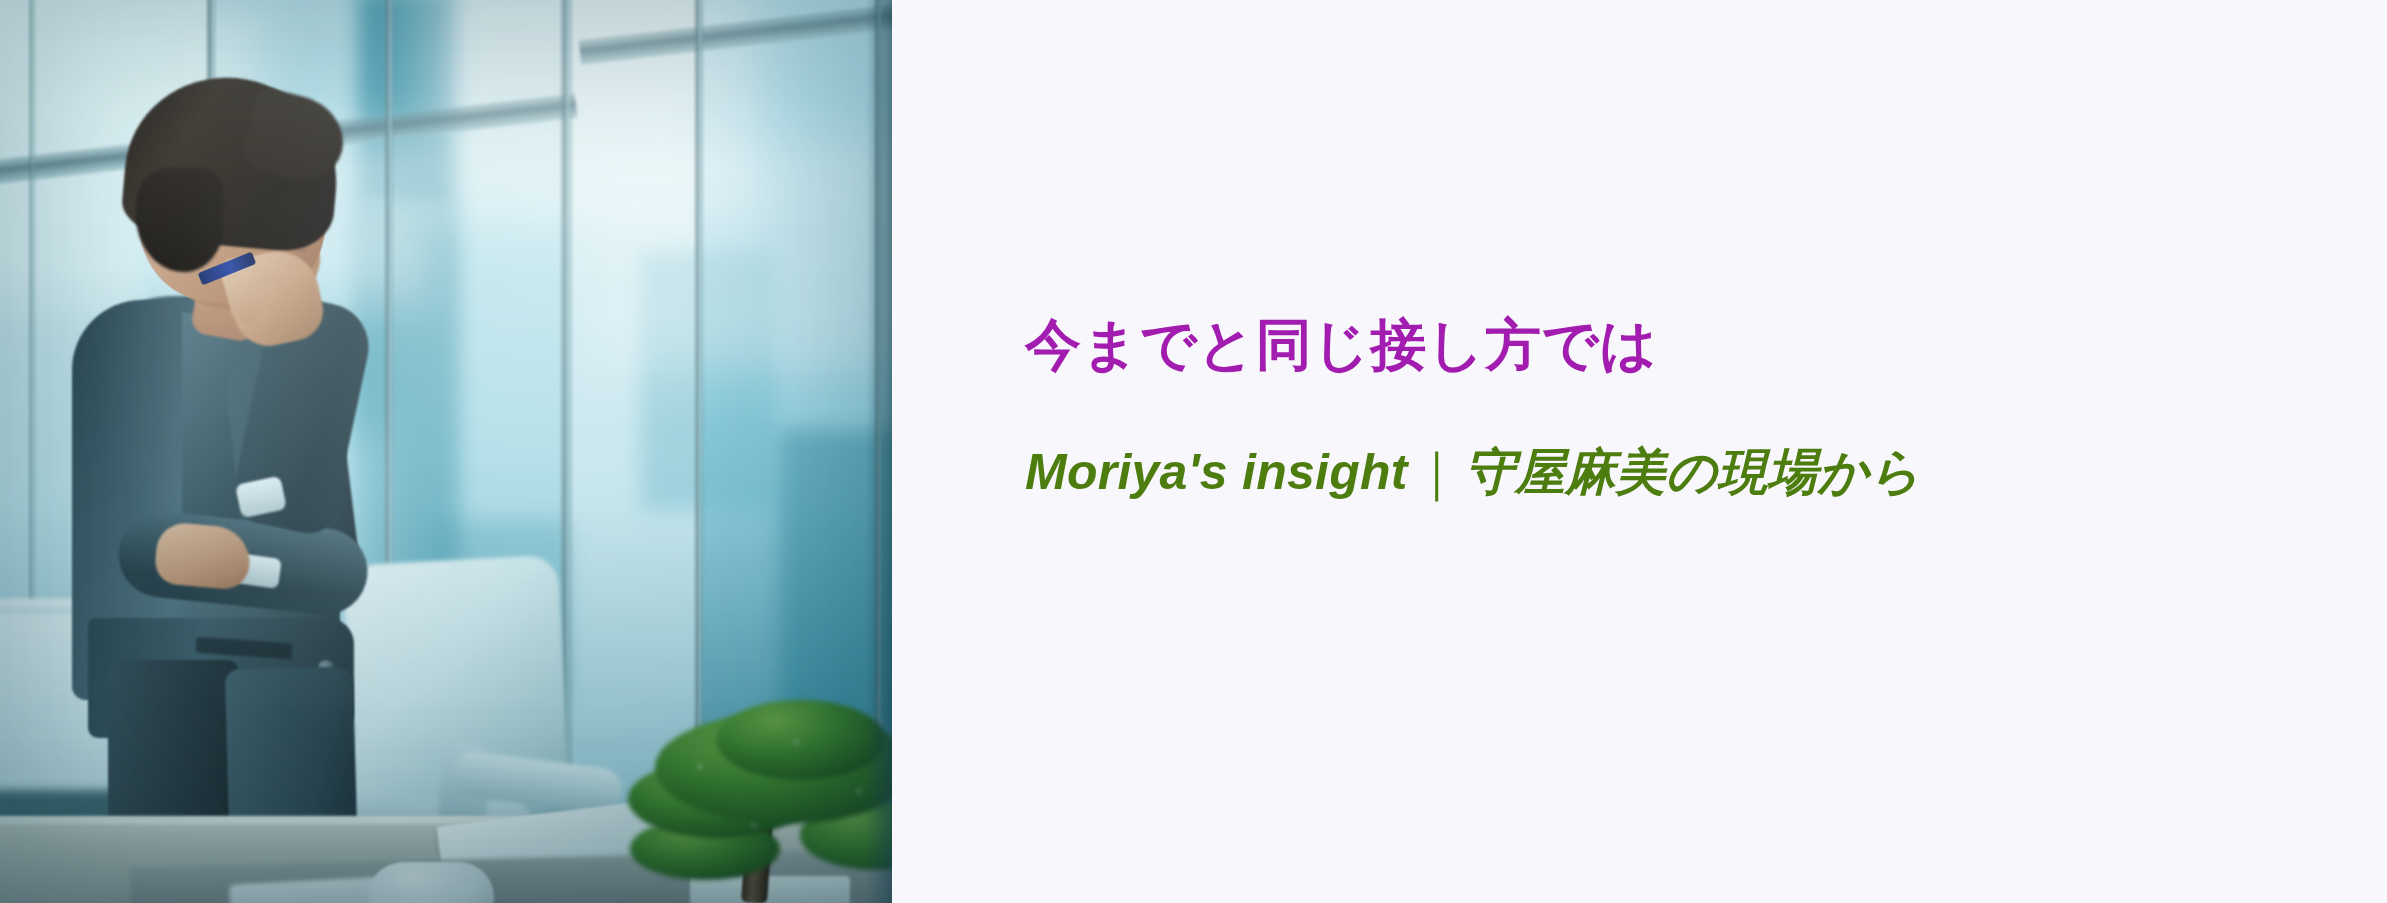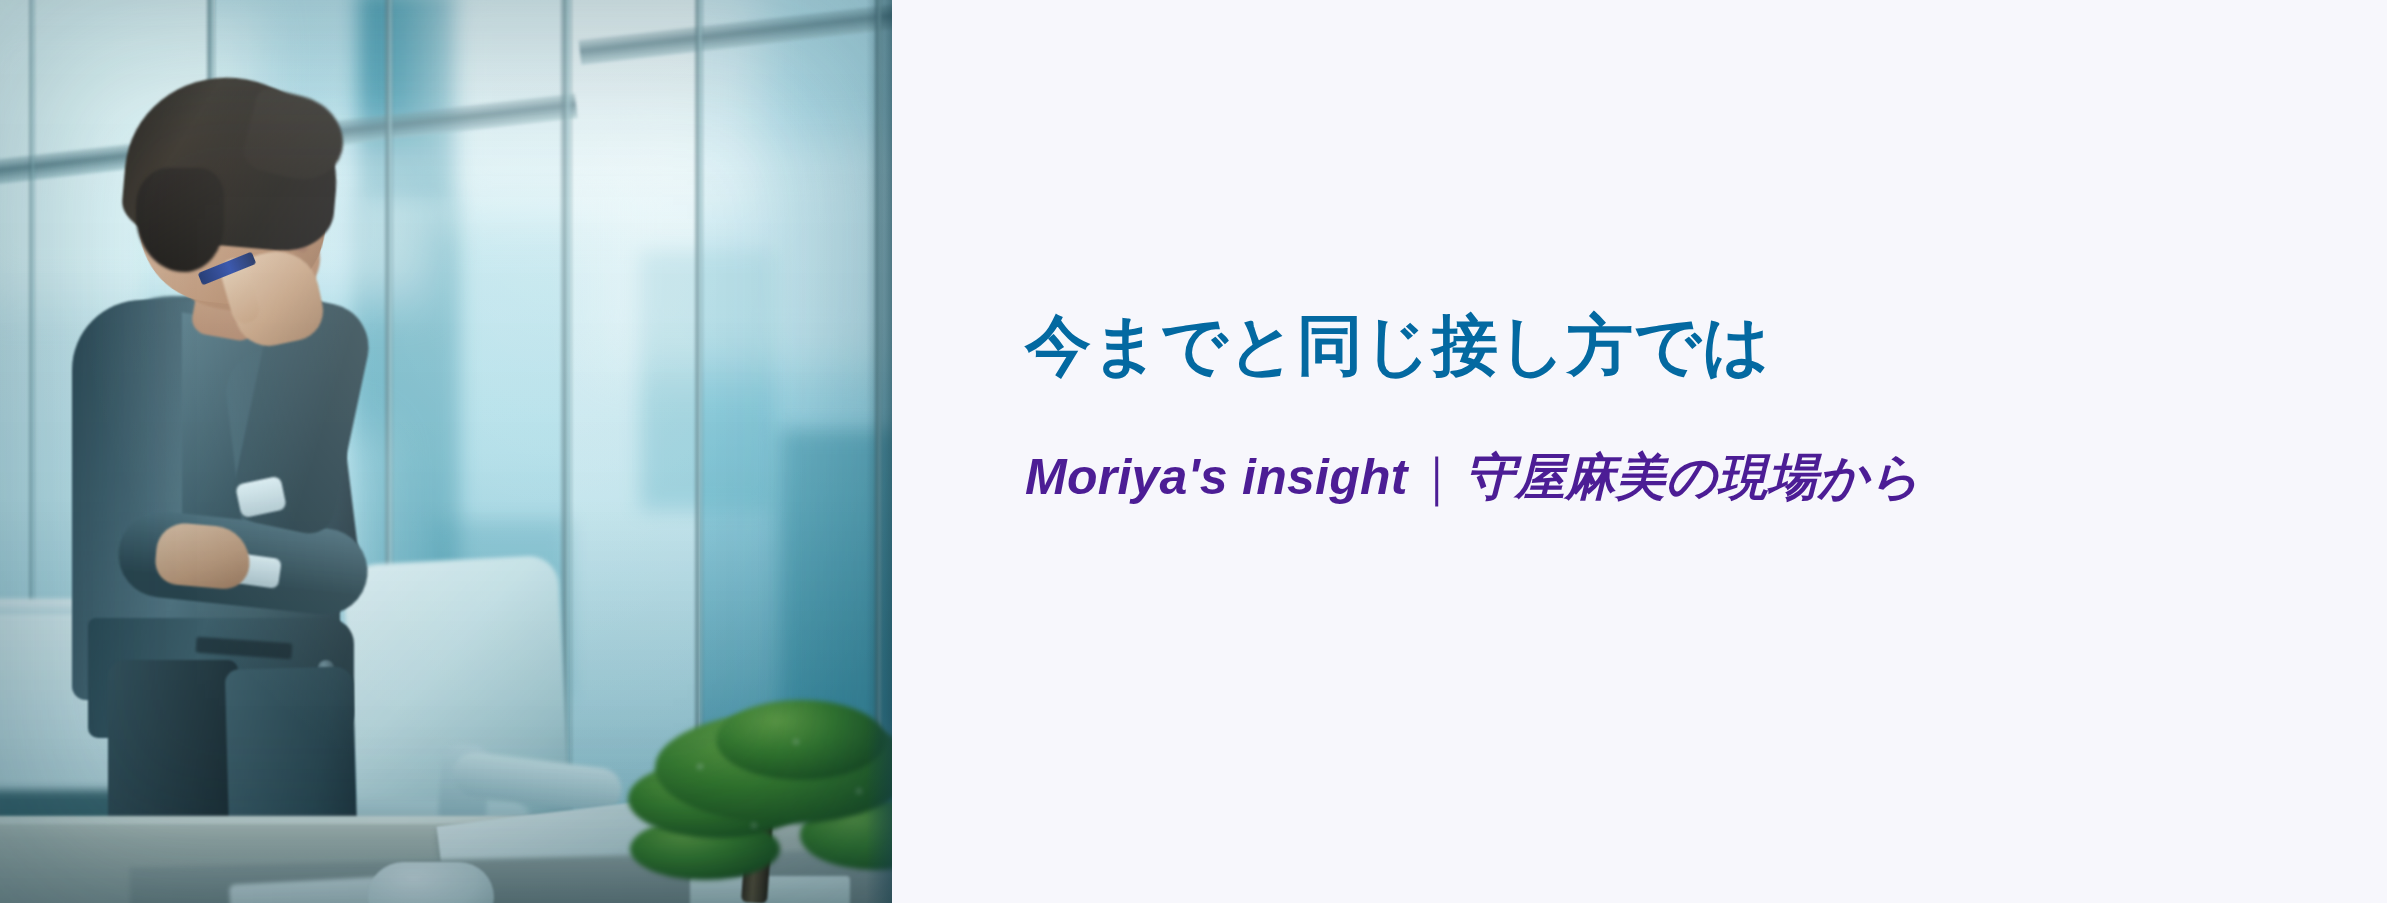--- a/index.html
+++ b/index.html
@@ -392,31 +392,31 @@
 
   
   .content {
     flex:1 1 auto; position:relative; height:903px;
     display:flex; flex-direction:column; justify-content:center;
     padding-left:133px; padding-right:60px; padding-bottom:86px;
   }
   .headline { display:block; }
   .hl-line {
     display:block;
-    color:#0369a1;
-    font-size:66px;
+    color:#a21caf;
+    font-size:56px;
     font-weight:700;
     line-height:1.0;
     letter-spacing:.012em;
     white-space:nowrap;
   }
   .hl-line.l1 { margin-bottom:72px; }
   .hl-line.l2 { margin-bottom:62px; }
   .subtitle {
-    color:#4c1d95;
+    color:#4d7c0f;
     font-size:50px;
     font-weight:700;
     font-style:italic;
     letter-spacing:.005em;
     white-space:nowrap;
     line-height:1.1;
   }
   .sub-sep { font-style:normal; font-weight:400; padding:0 4px; }
 </style>
 </head>

